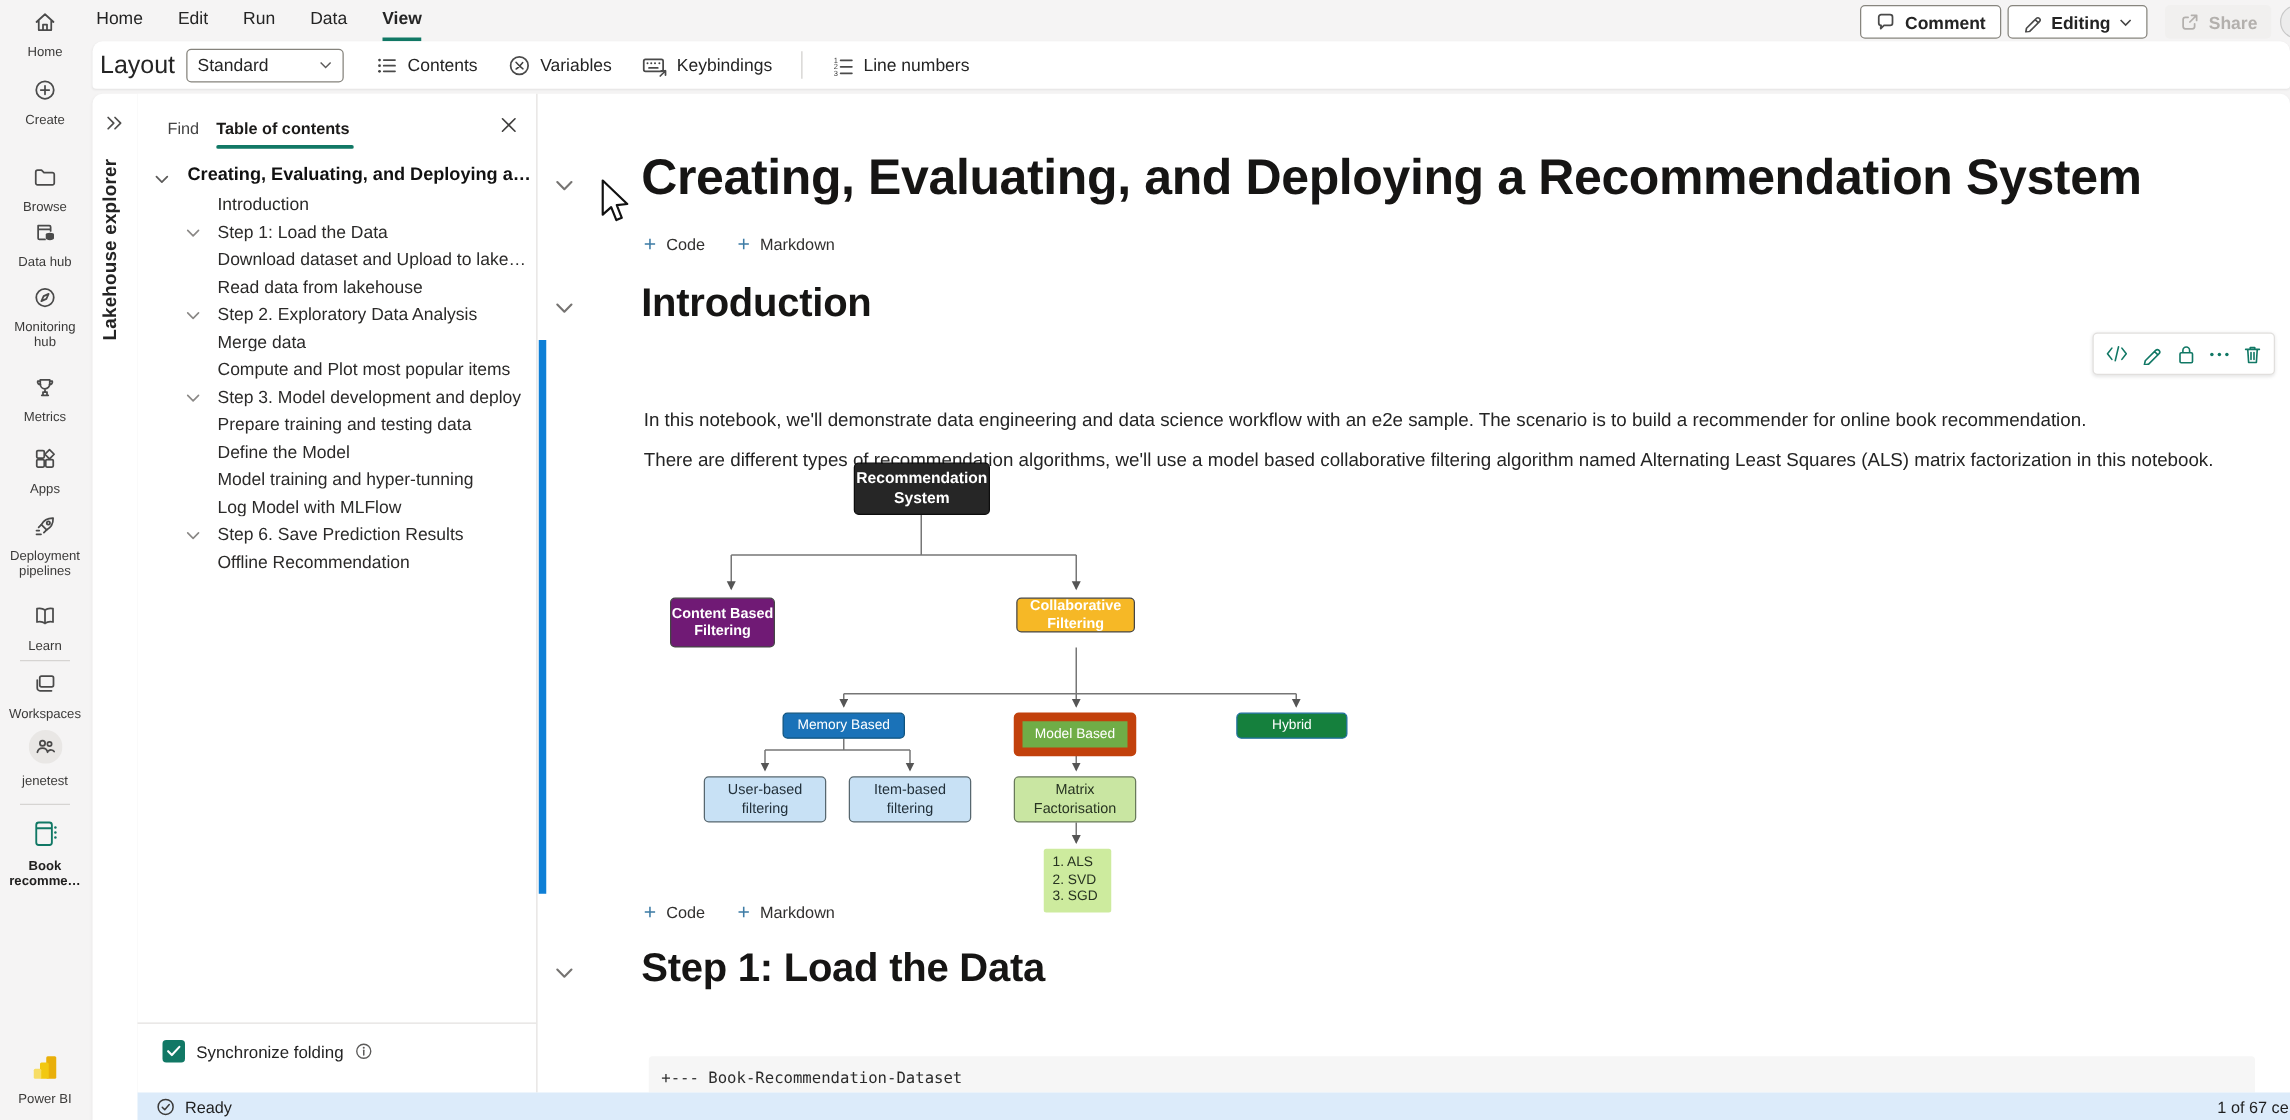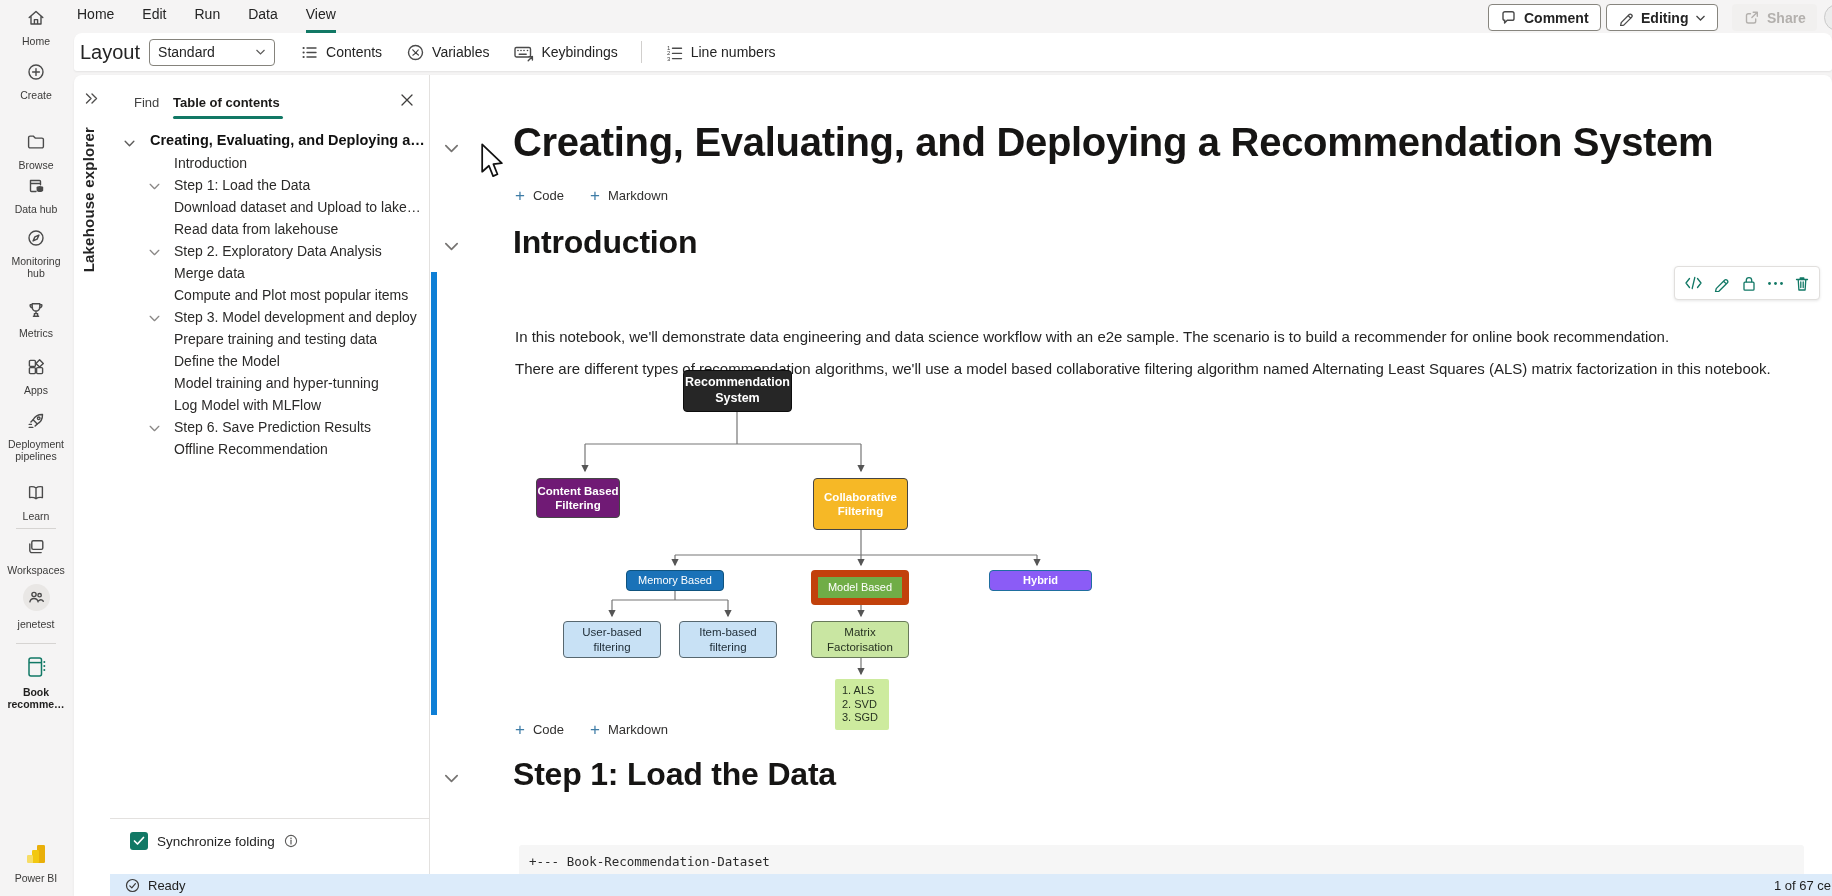--- a/index.html
+++ b/index.html
@@ -12,21 +12,21 @@
   #rail{position:absolute;left:0;top:0;width:72px;height:896px;background:#f5f4f4;overflow:hidden;}
   .rail-item{position:absolute;left:0;width:72px;text-align:center;cursor:pointer;}
   .rail-item .ric{display:inline-block;}
   .rail-label{display:block;font-size:10.5px;line-height:12px;color:#3b3a39;margin-top:3px;word-wrap:break-word;padding:0 2px;}
   .rail-item.current .rail-label{font-weight:700;color:#201f1e;}
   .rail-div{position:absolute;left:16px;width:40px;border-top:1px solid #d6d4d2;}
 
   
   #menu-row{position:absolute;left:74px;top:0;height:33px;display:flex;align-items:flex-end;gap:28px;padding-left:3px;}
   .menu-item{font-size:14px;color:#242424;height:30px;line-height:28px;cursor:pointer;border-bottom:3px solid transparent;}
-  .menu-item.active{font-weight:400;border-bottom:3px solid #117865;}
+  .menu-item.active{font-weight:700;border-bottom:3px solid #117865;}
   .hdr-btn{position:absolute;top:4px;height:27px;display:inline-flex;align-items:center;gap:7px;padding:0 11px;
            background:#fff;border:1px solid #87857e;border-radius:4px;font-size:14px;font-weight:600;color:#242424;cursor:pointer;box-sizing:border-box;}
   .hdr-btn.disabled{background:#f1f0ef;border:none;color:#b3b0ad;cursor:default;}
   #avatar-sliver{position:absolute;top:4px;left:1824px;width:27px;height:27px;border-radius:50%;background:#ececec;border:1px solid #c9c9c9;box-sizing:border-box;}
 
   
   #toolbar-card{position:absolute;left:74px;top:33px;width:1758px;height:38px;background:#fff;border-radius:8px 8px 3px 3px;
                 box-shadow:0 1px 2px rgba(0,0,0,.07);display:flex;align-items:center;padding-left:6px;box-sizing:border-box;}
   #layout-label{font-size:20px;margin-right:9px;}
   #layout-select{width:126px;height:27px;border:1px solid #85837c;border-radius:4px;display:flex;align-items:center;
@@ -81,24 +81,24 @@
   #code-cell{position:absolute;left:519px;top:845px;width:1285px;height:29px;background:#f6f6f6;border-radius:3px 3px 0 0;}
   #code-line{position:absolute;left:10px;top:9px;font-family:"DejaVu Sans Mono","Liberation Mono",monospace;font-size:12.5px;color:#2b2b2b;white-space:pre;}
 
   
   #flow{position:absolute;left:531px;top:368px;width:561px;height:345px;}
   #flow-arrows{position:absolute;left:0;top:0;}
   .fnode{position:absolute;display:flex;align-items:center;justify-content:center;text-align:center;
          border-radius:4px;font-size:11.5px;line-height:1.25;box-sizing:border-box;font-weight:600;}
   #fn-root{left:152px;top:2px;width:109px;height:42px;background:#262626;border:1.5px solid #0d0d0d;color:#fff;font-size:12.5px;font-weight:700;}
   #fn-content{left:5px;top:110px;width:84px;height:40px;background:#701a75;border:1.5px solid #454545;color:#fff;}
-  #fn-collab{left:282px;top:110px;width:95px;height:52px;background:#f6b826;border:1.5px solid #454545;color:#fff;}
+  #fn-collab{left:282px;top:110px;width:95px;height:28px;background:#f6b826;border:1.5px solid #454545;color:#fff;}
   #fn-memory{left:95px;top:202px;width:98px;height:21px;background:#1a72b8;border:1px solid #0f537e;color:#fff;font-weight:400;font-size:11px;}
   #fn-model{left:280px;top:202px;width:98px;height:35px;background:#70ad47;border:7px solid #c2410c;color:#fff;font-weight:400;font-size:11px;}
-  #fn-hybrid{left:458px;top:202px;width:103px;height:21px;background:#8b5cf6;border:1px solid #1f6f9f;color:#fff;font-weight:700;font-size:11px;}
+  #fn-hybrid{left:458px;top:202px;width:89px;height:21px;background:#15803d;border:1px solid #1f6f9f;color:#fff;font-weight:400;font-size:11px;}
   #fn-user,#fn-item{background:#c8e1f5;border:1px solid #57676f;color:#22303a;font-weight:400;font-size:11.5px;}
   #fn-user{left:32px;top:253px;width:98px;height:37px;}
   #fn-item{left:148px;top:253px;width:98px;height:37px;}
   #fn-matrix{left:280px;top:253px;width:98px;height:37px;background:#c9e6a2;border:1px solid #68795a;color:#273321;font-weight:400;font-size:11.5px;}
   #fn-als{left:304px;top:311px;width:54px;height:51px;background:#cdeb9e;color:#273321;font-weight:400;font-size:11px;
           white-space:pre-line;justify-content:flex-start;text-align:left;padding-left:7px;border-radius:2px;}
 
   
   #status-bar{position:absolute;left:110px;top:874px;width:1722px;height:22px;background:#dcebfa;display:flex;align-items:center;z-index:5;}
   #status-icon{margin-left:15px;}

